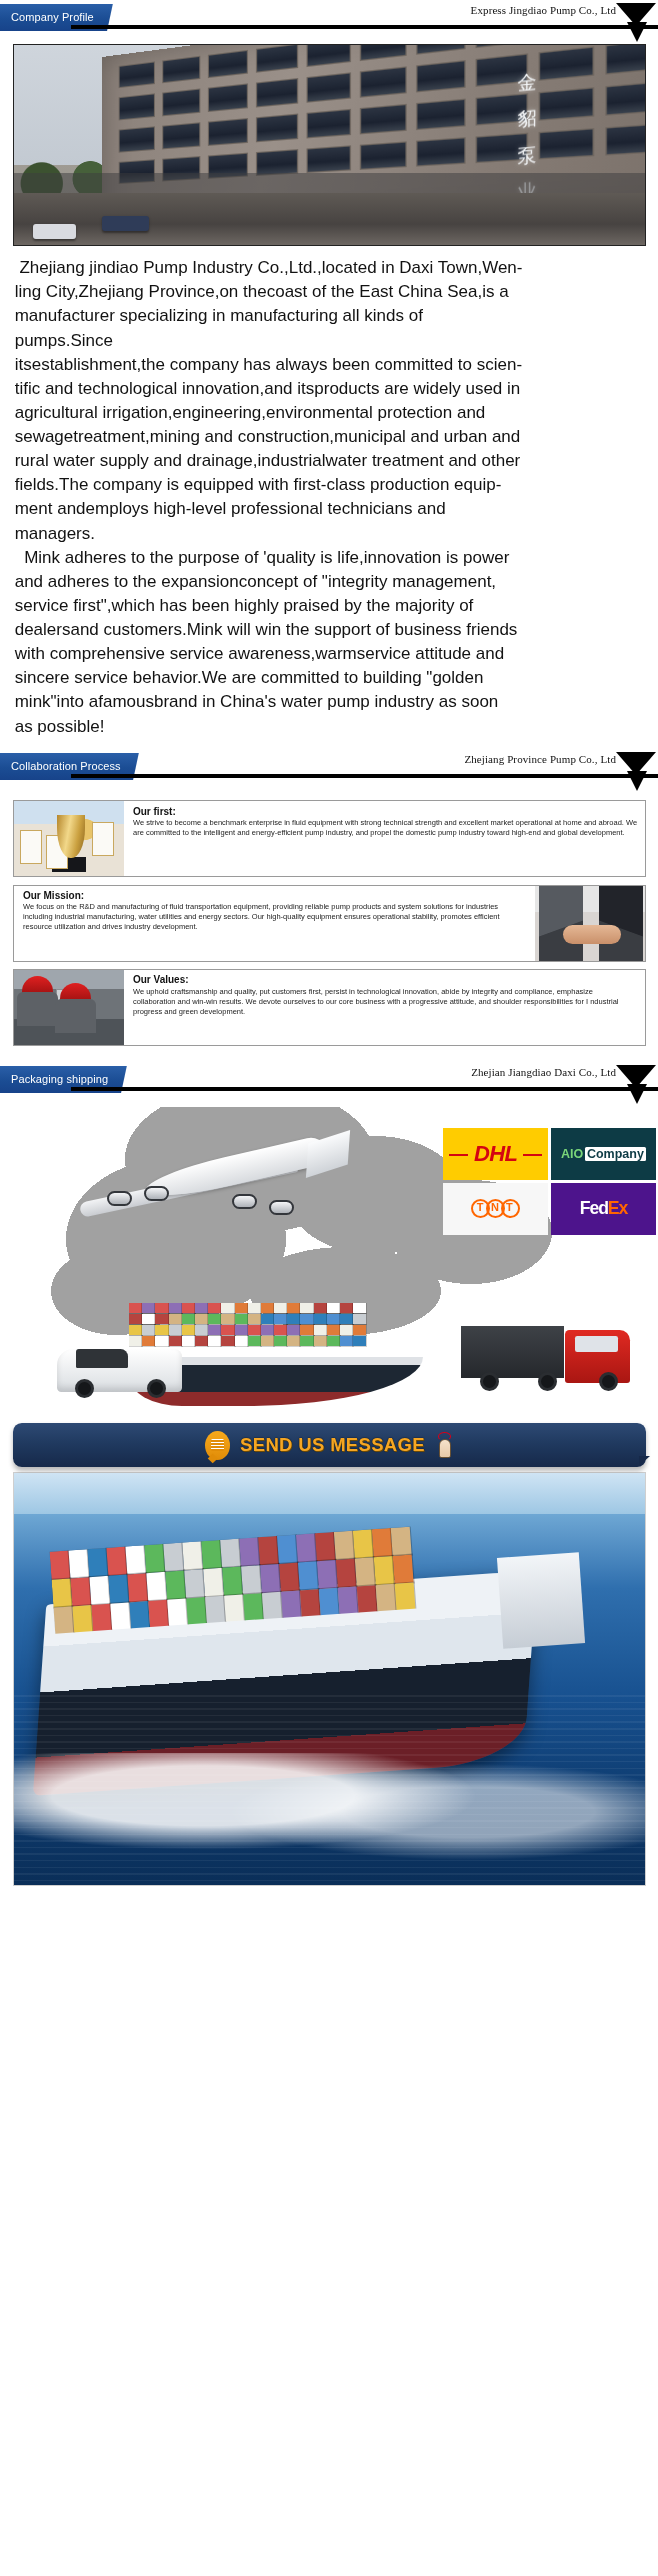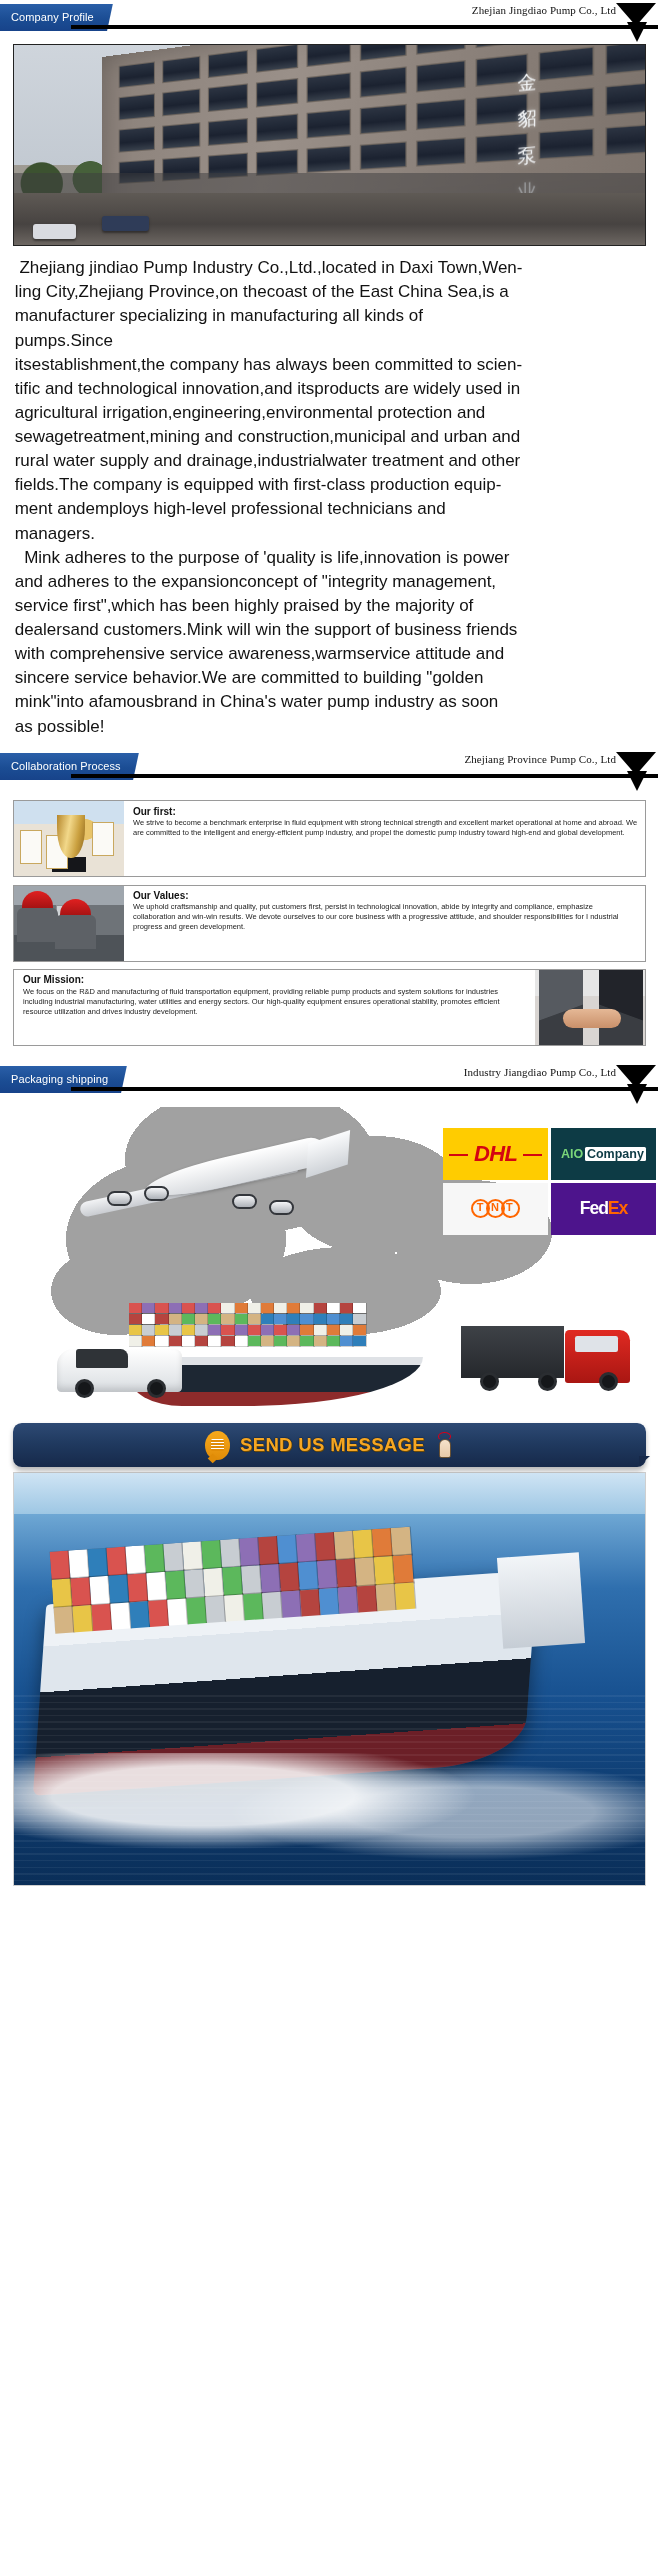--- a/index.html
+++ b/index.html
@@ -307,21 +307,21 @@
      background: repeating-linear-gradient(to bottom, rgba(255,255,255,.06) 0 1.5px, rgba(0,0,0,0) 1.5px 6.6px); }
 </style>
 </head>
 <body>
 
 <div class="sec-head">
   <div class="sec-tab">
     <span>Company Profile</span>
   </div>
   <div class="sec-rule"></div>
-  <div class="sec-co">Zhejian Jingdiao  Pump Co., Ltd</div>
+  <div class="sec-co">Express Jingdiao  Pump Co., Ltd</div>
   <div class="sec-tri"></div>
   <div class="sec-tri2"></div>
 </div>
 
 <div class="photo-wrap">
   <div class="factory">
     <div class="sky"></div>
     <div class="trees"></div>
     <div class="bld">
       <div class="win-row" style="top:6%">
@@ -422,52 +422,52 @@
       <div class="cert" style="left:5.9px;top:29px"></div>
       <div class="cert" style="left:32px;top:34px"></div>
       <div class="cert" style="left:78px;top:20.6px"></div>
     </div>
     <div class="txt">
       <h4>Our first:</h4>
       <p>We strive to become a benchmark enterprise in fluid equipment with strong technical strength and excellent market operational at home and abroad. We are committed to the intelligent and energy-efficient pump industry, and propel the domestic pump industry toward high-end and global development.</p>
     </div>
   </div>
 
+  <div class="card right">
+    <div class="pic pic-hands">
+      <div class="hand"></div>
+    </div>
+    <div class="txt">
+      <h4>Our Mission:</h4>
+      <p>We focus on the R&amp;D and manufacturing of fluid transportation equipment, providing reliable pump products and system solutions for industries including industrial manufacturing, water utilities and energy sectors. Our high-quality equipment ensures operational stability, promotes efficient resource utilization and drives industry development.</p>
+    </div>
+  </div>
+
   <div class="card">
     <div class="pic pic-workers">
       <div class="panel"></div>
       <div class="helmet" style="left:7.4px;top:5.9px"></div>
       <div class="coat" style="left:2.9px;top:22px"></div>
       <div class="helmet" style="left:46px;top:13.2px"></div>
       <div class="coat" style="left:41px;top:29px"></div>
     </div>
     <div class="txt">
       <h4>Our Values:</h4>
       <p>We uphold craftsmanship and quality, put customers first, persist in technological innovation, abide by integrity and compliance, emphasize collaboration and win-win results. We devote ourselves to our core business with a progressive attitude, and shoulder responsibilities for I ndustrial progress and green development.</p>
     </div>
   </div>
 
-  <div class="card right">
-    <div class="pic pic-hands">
-      <div class="hand"></div>
-    </div>
-    <div class="txt">
-      <h4>Our Mission:</h4>
-      <p>We focus on the R&amp;D and manufacturing of fluid transportation equipment, providing reliable pump products and system solutions for industries including industrial manufacturing, water utilities and energy sectors. Our high-quality equipment ensures operational stability, promotes efficient resource utilization and drives industry development.</p>
-    </div>
-  </div>
-
 </div>
 
 <div class="sec-head" style="margin-top:16px">
   <div class="sec-tab">
     <span>Packaging shipping</span>
   </div>
   <div class="sec-rule"></div>
-  <div class="sec-co">Industry Jiangdiao  Pump Co., Ltd</div>
+  <div class="sec-co">Zhejian Jiangdiao  Daxi Co., Ltd</div>
   <div class="sec-tri"></div>
   <div class="sec-tri2"></div>
 </div>
 
 <div class="ship-block">
   <div class="worldmap"></div>
 
   <div class="plane">
     <div class="wing"></div>
     <div class="fuse"></div>

